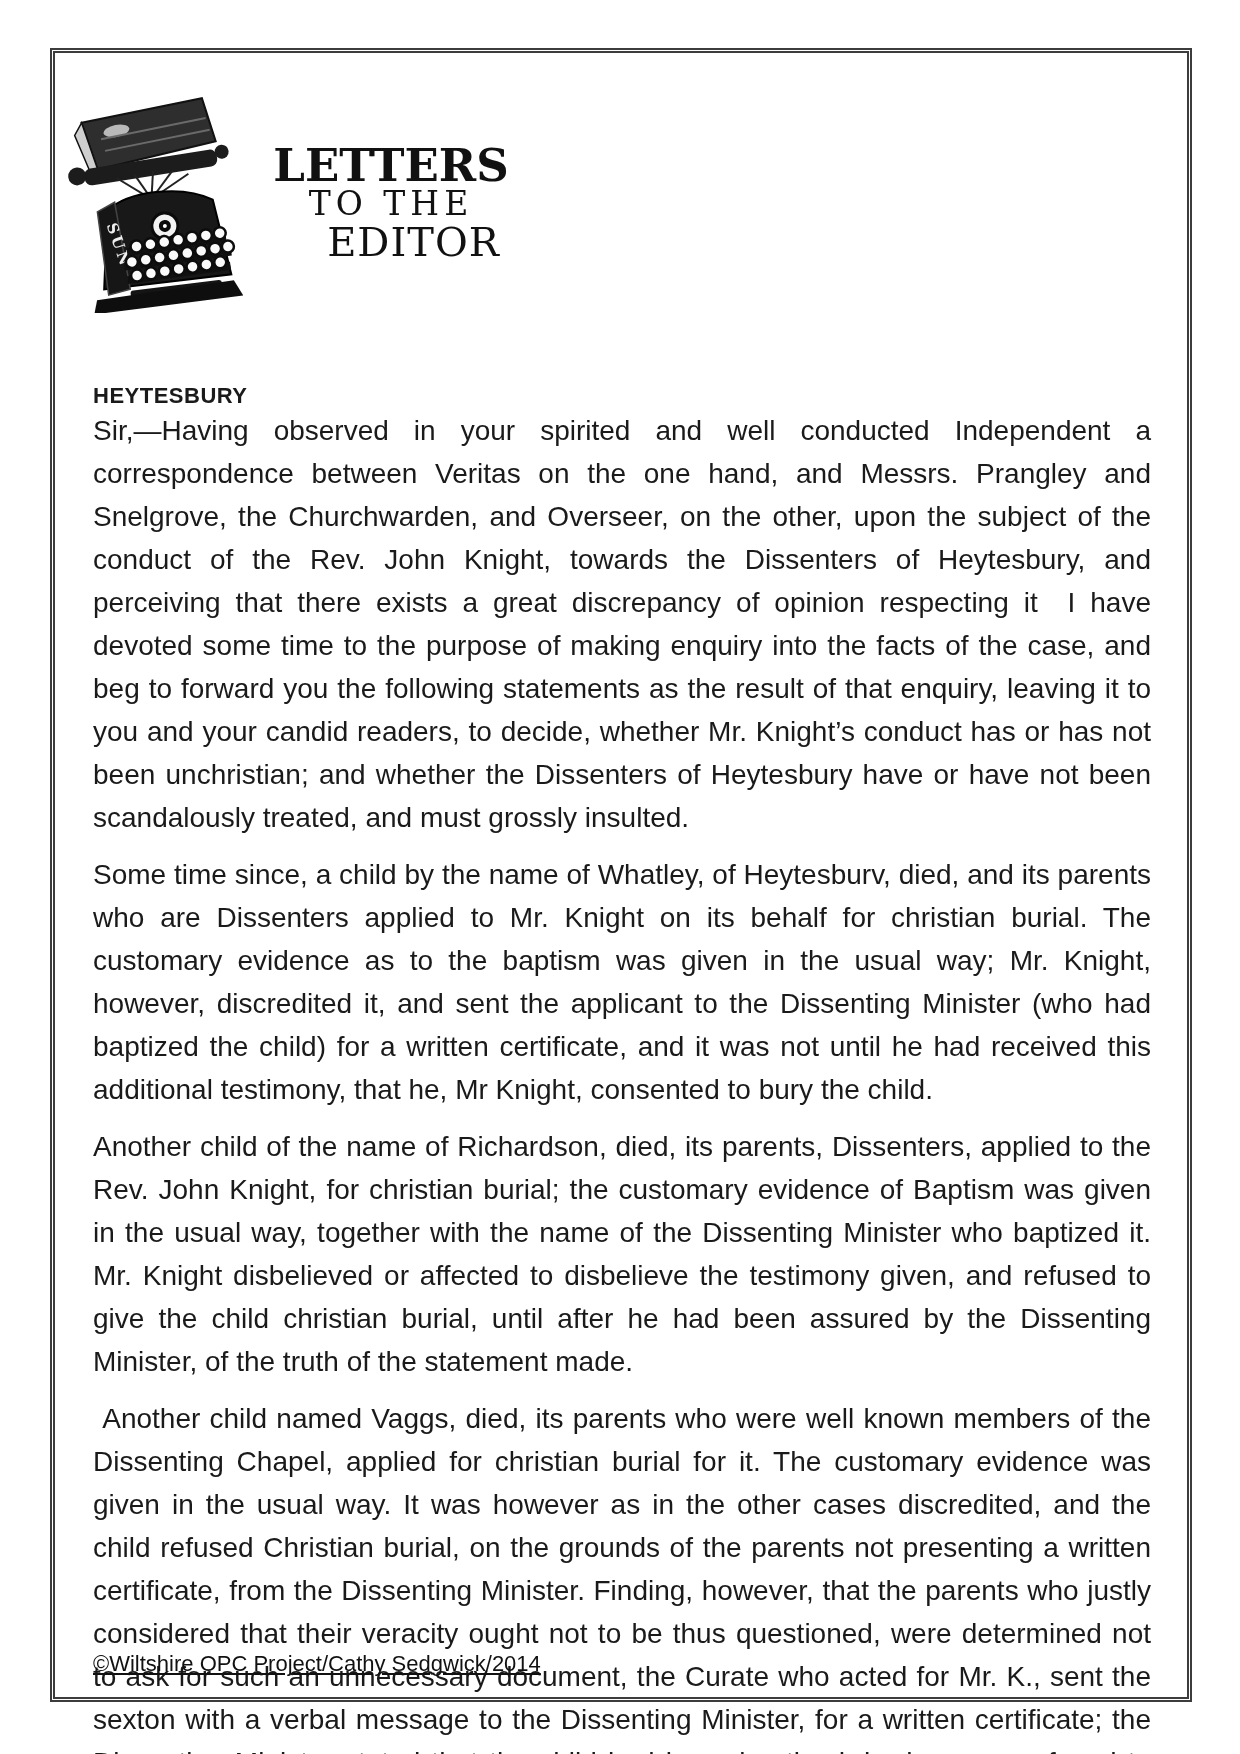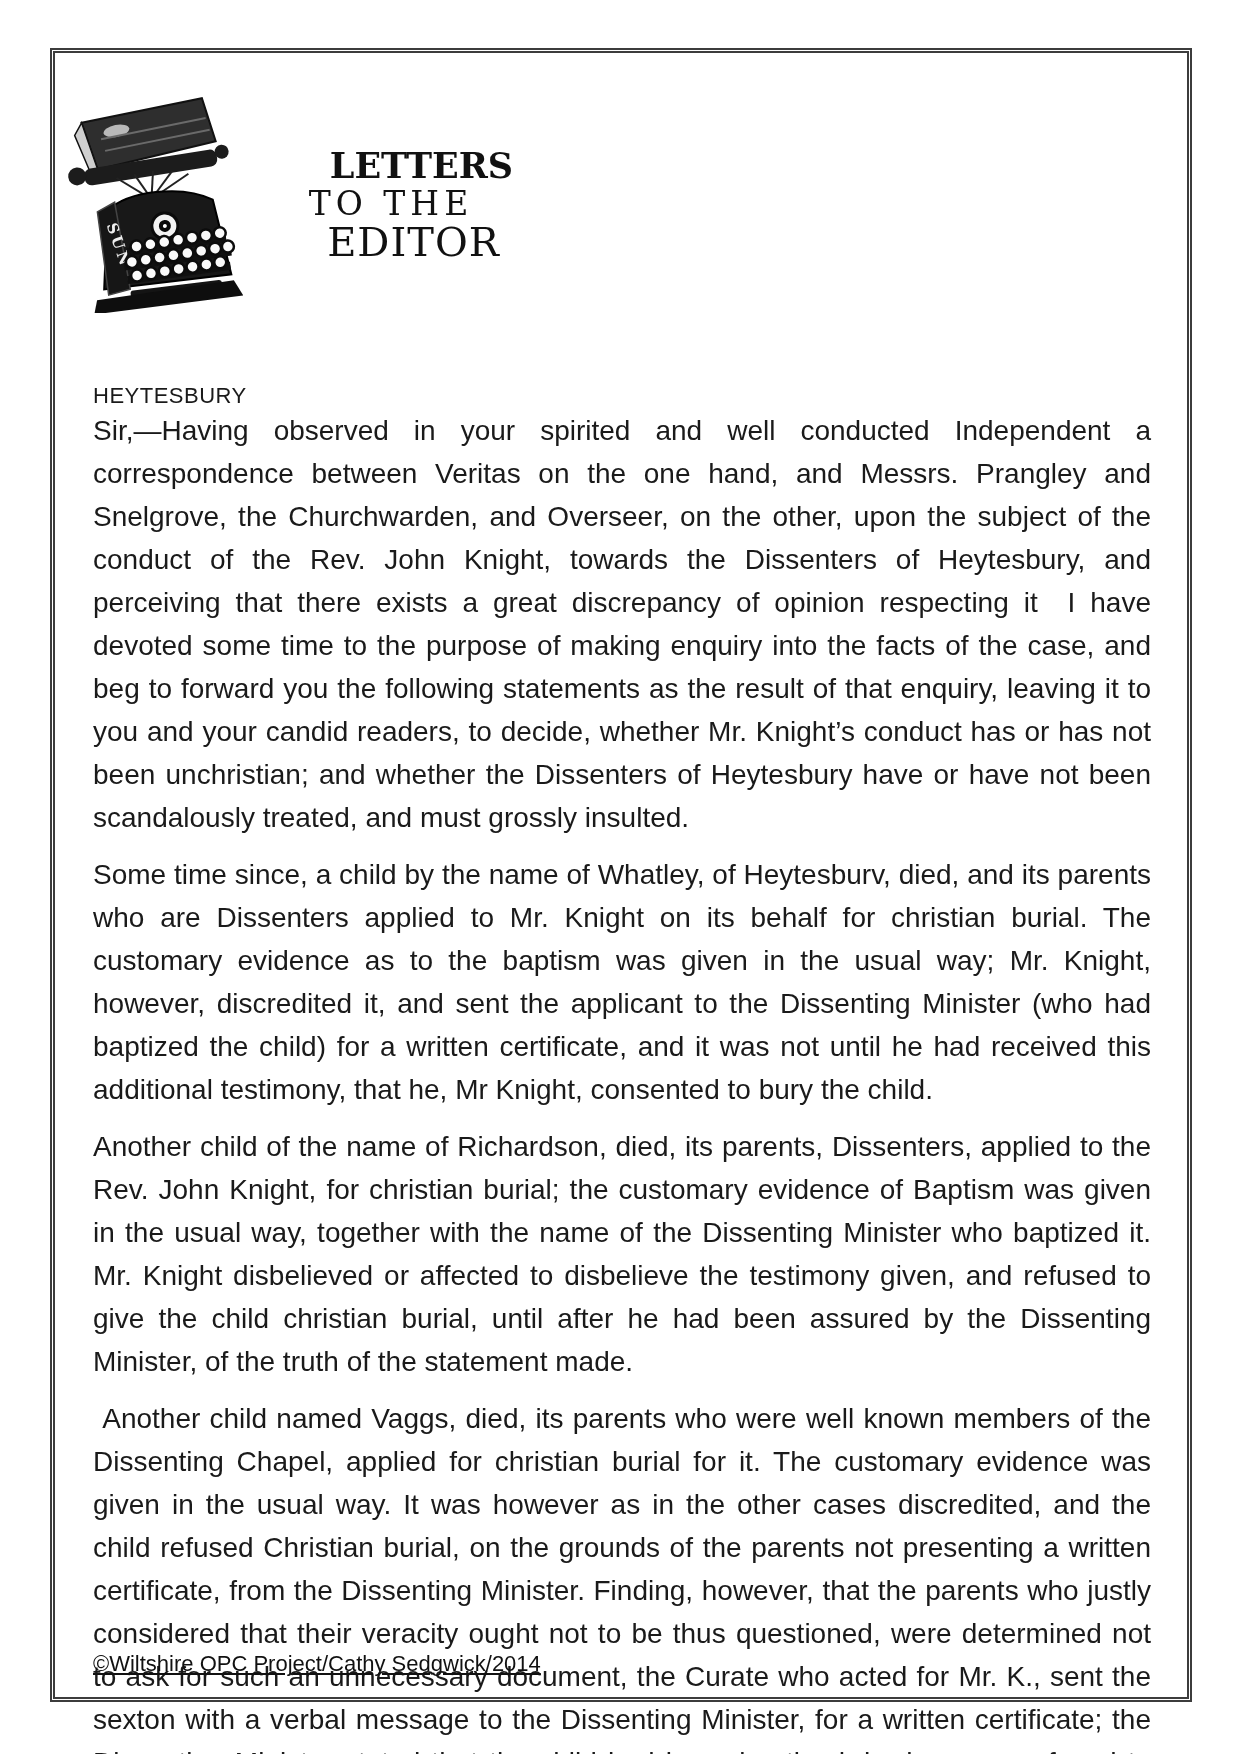--- a/index.html
+++ b/index.html
@@ -27,38 +27,37 @@
   }
   .typewriter-svg { width: 182px; height: 218px; flex: 0 0 auto; }
   .logo-text {
     margin: 52px 0 0 26px;
     width: 244px;
     text-align: center;
     color: #111111;
     font-family: "DejaVu Serif", serif;
   }
   .logo-l1 {
-    font-size: 35px; font-weight: 700; line-height: 38px;
+    font-size: 45px; font-weight: 700; line-height: 38px;
     letter-spacing: 0px;
-    text-align: right;
   }
   .logo-l2 {
     font-size: 33px; font-weight: 400; line-height: 30px;
     letter-spacing: 5px; margin-top: 4px;
   }
   .logo-l3 {
     font-size: 40px; font-weight: 400; line-height: 42px;
     letter-spacing: 1px; margin-top: 2px; margin-left: 45px;
   }
   .letter-body {
     margin: 0 38px 0 38px;
     width: 1058px;
   }
   h1.letter-heading {
-    font-size: 22px; font-weight: 400;
+    font-size: 22px; font-weight: 700;
     line-height: 26px;
     margin: 66px 0 0 0;
     letter-spacing: 0.5px;
   }
   p.salutation {
     font-style: italic;
     font-size: 20px; line-height: 24px;
     margin: 32px 0 28px 0;
   }
   p.body-para {

